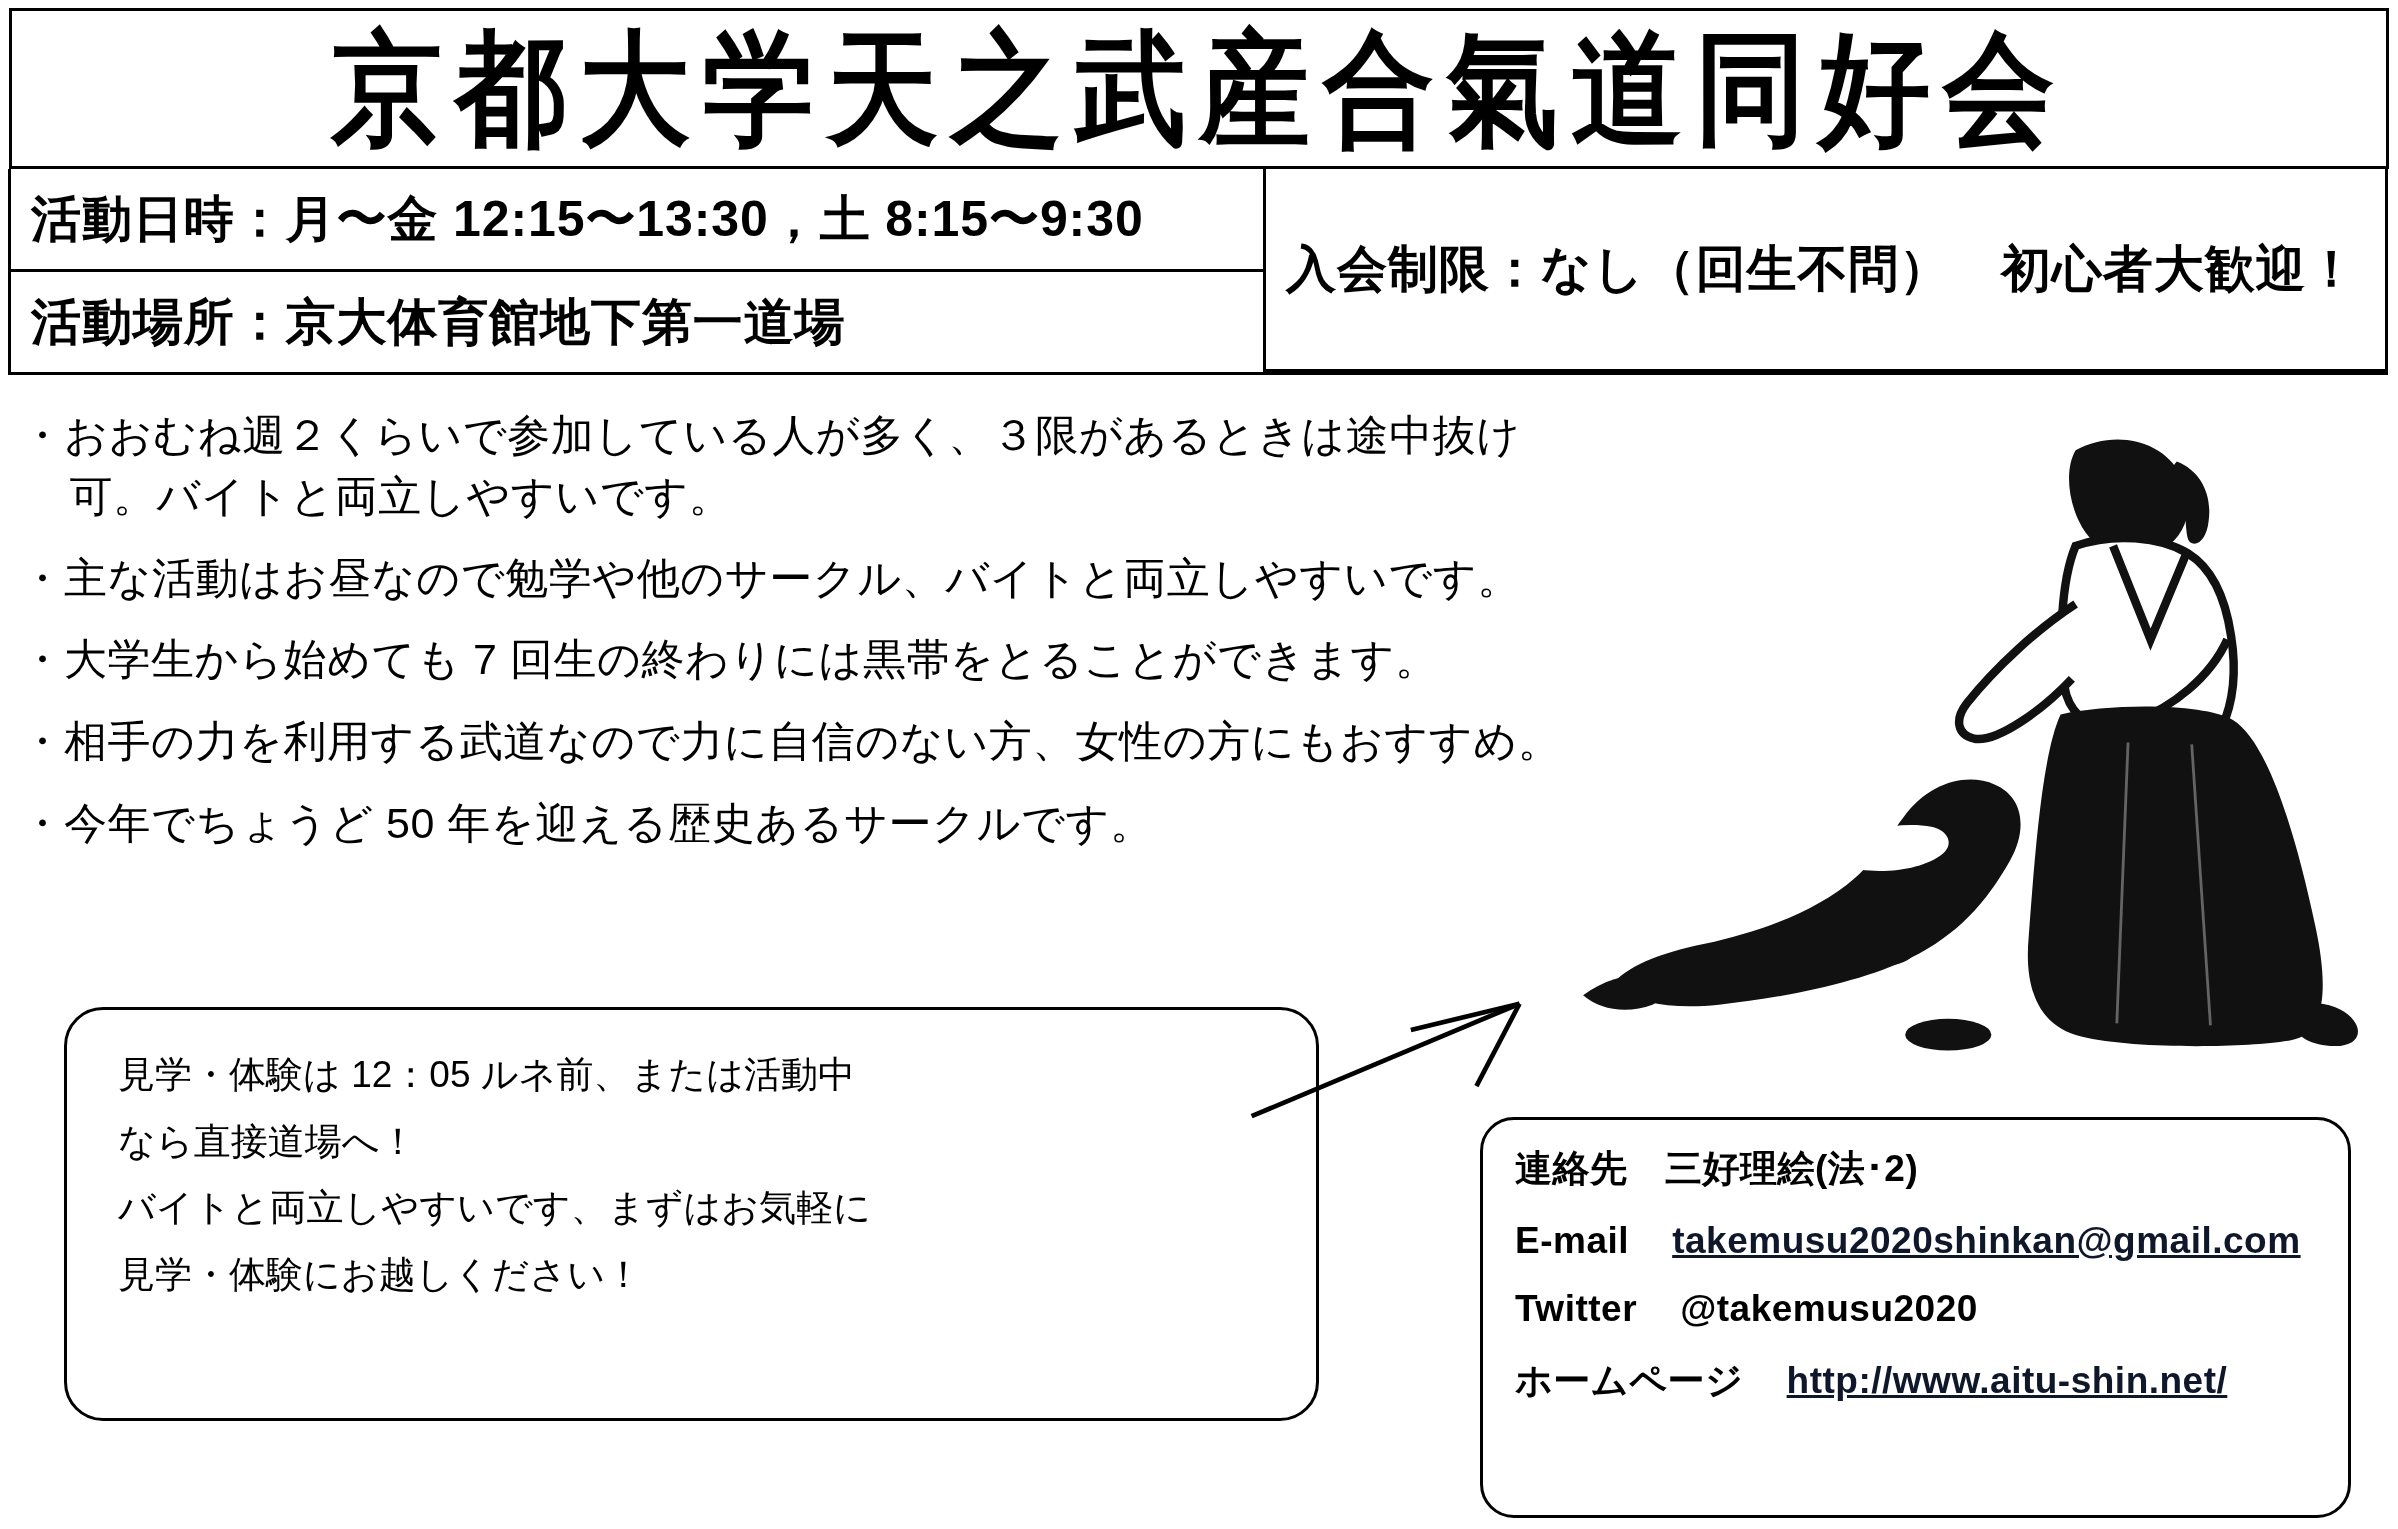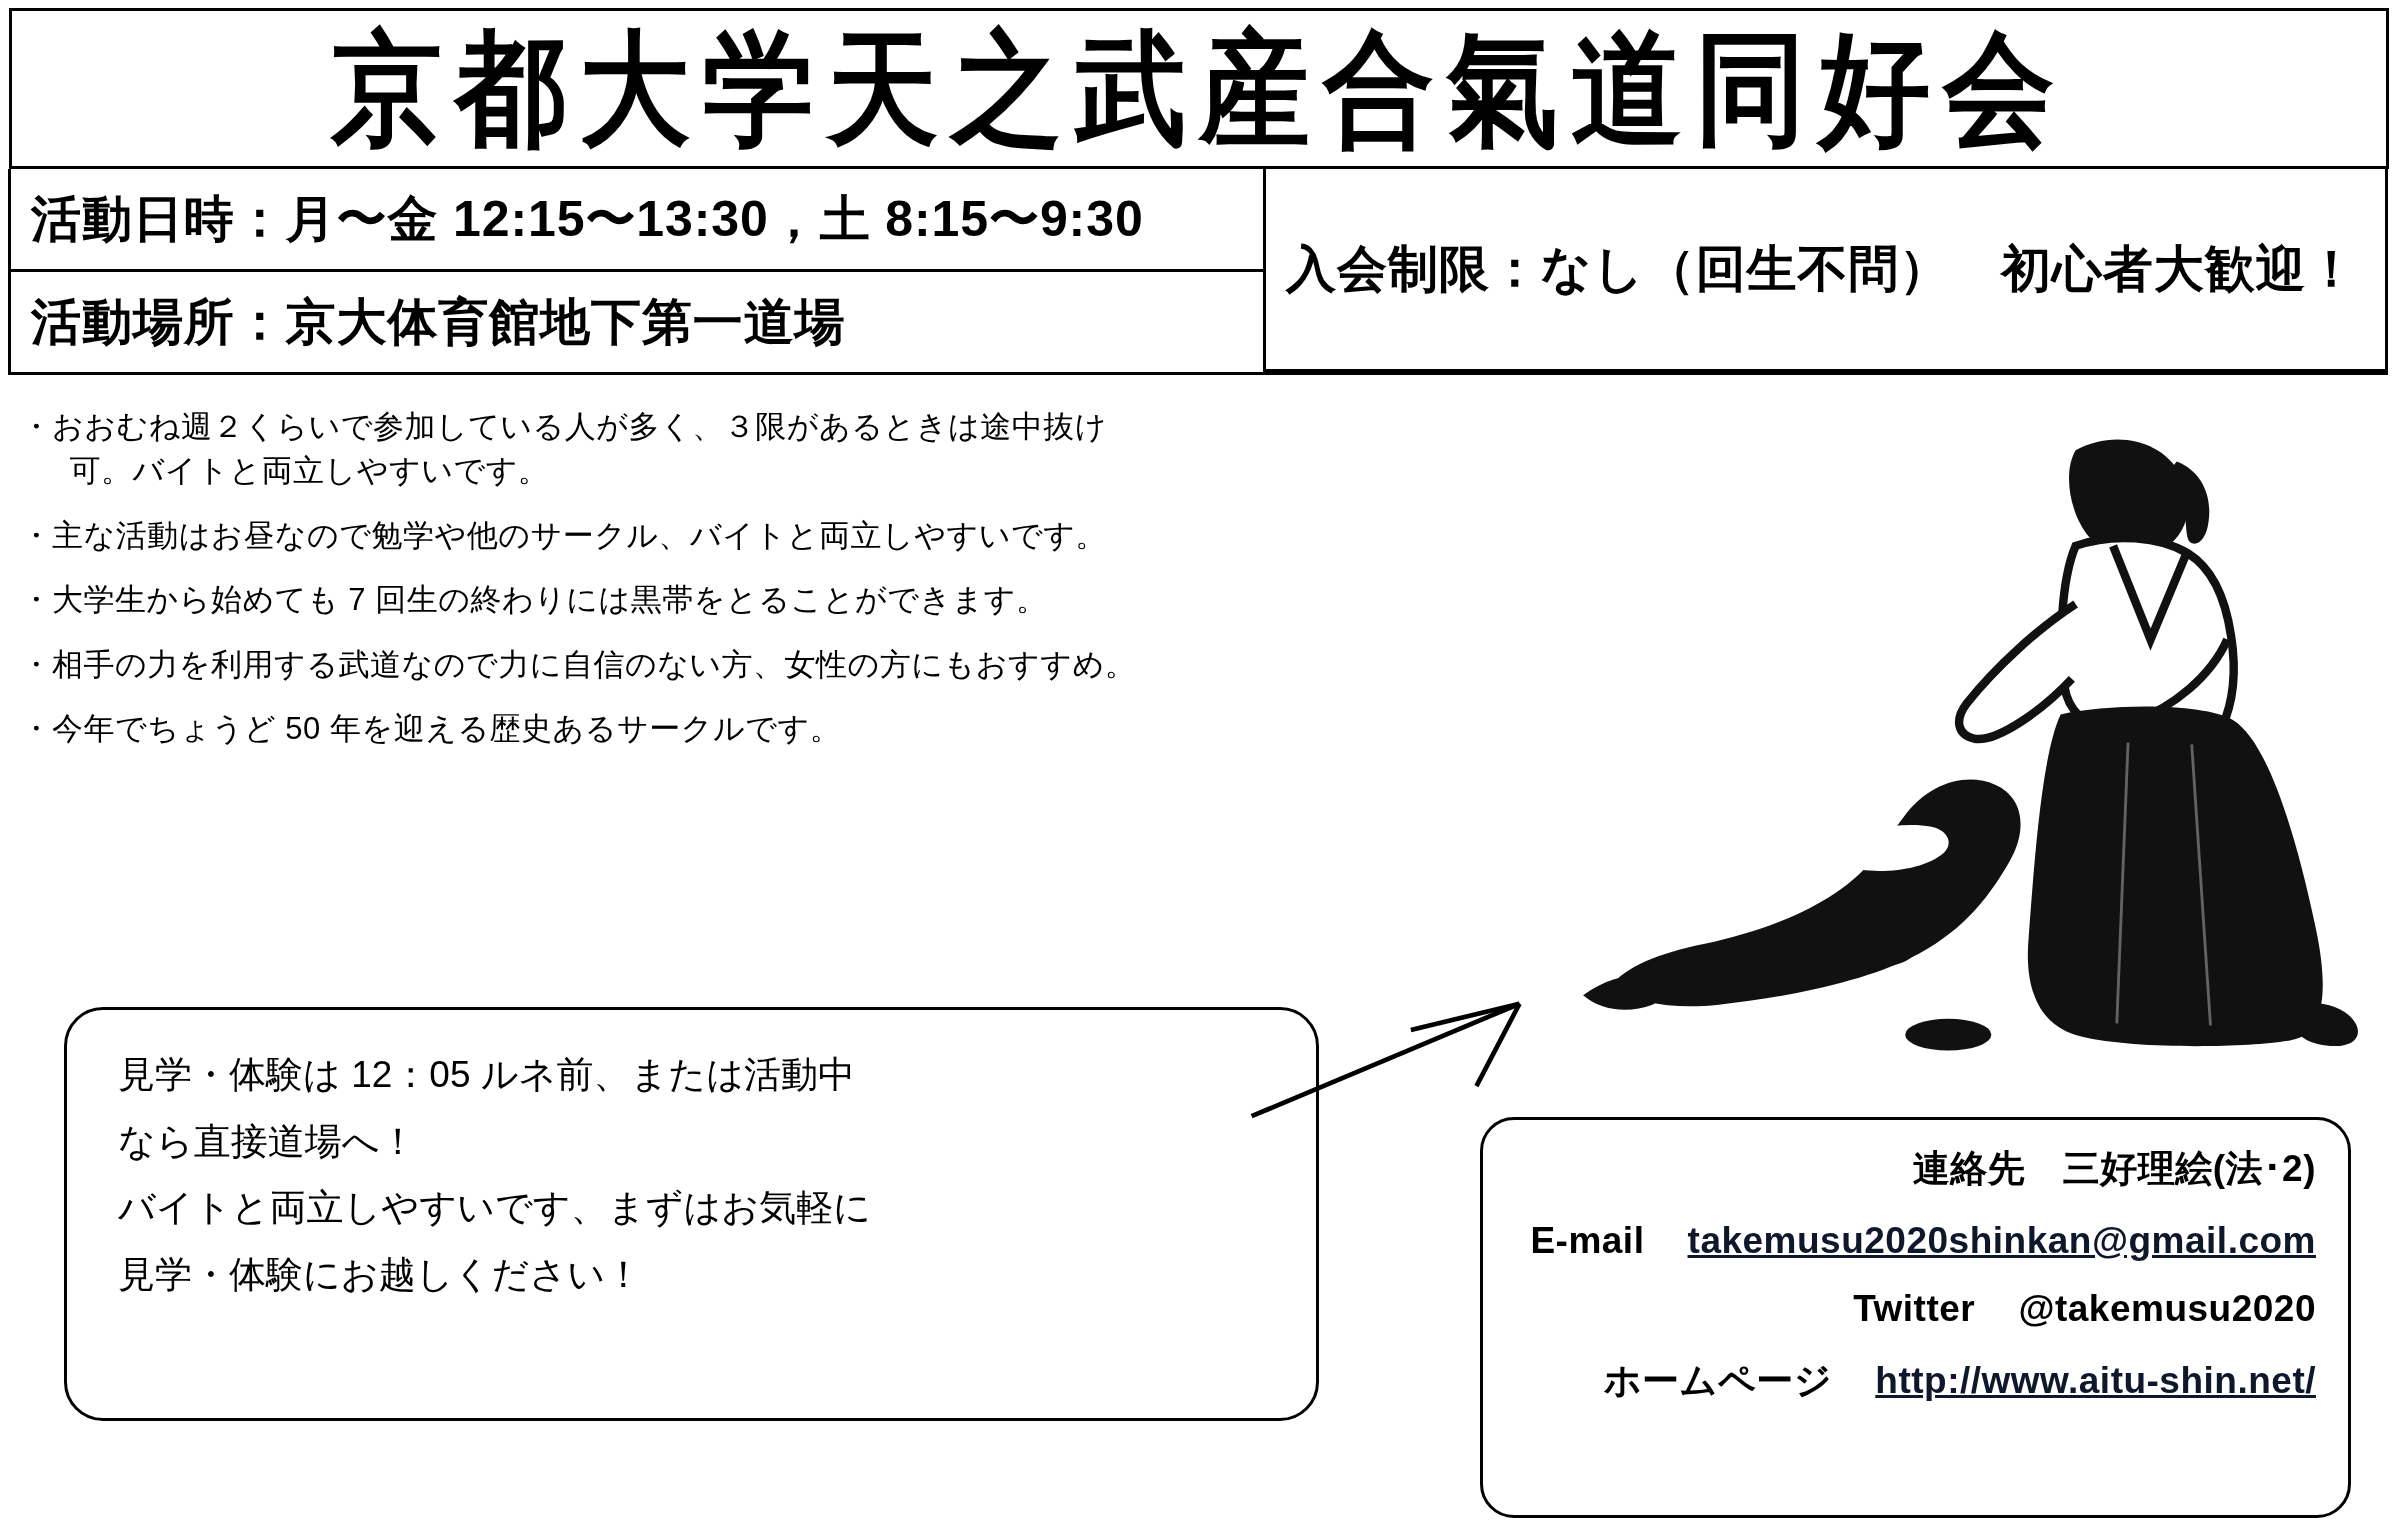--- a/index.html
+++ b/index.html
@@ -79,21 +79,21 @@
   }
 
   
   .bullets {
     position: absolute;
     left: 20.6px;
     top: 405px;
     width: 1593px;
   }
   .bullet {
-    font-size: 31px;
+    font-size: 43px;
     line-height: 1.42;
     margin-bottom: 20.6px;
     letter-spacing: 0.5px;
     white-space: nowrap;
   }
   .bullet .cont {
     display: block;
     padding-left: 49px;
     white-space: nowrap;
   }
@@ -129,21 +129,20 @@
   .contact {
     position: absolute;
     left: 1480px;
     top: 1117px;
     width: 871px;
     height: 401px;
     border: 3.7px solid #000;
     border-radius: 34px;
     box-sizing: border-box;
     padding: 24px 32px;
-    text-align: right;
   }
   .contact .row {
     font-size: 37px;
     font-weight: 700;
     margin-bottom: 26px;
     white-space: nowrap;
     letter-spacing: 0.5px;
   }
   .contact .row:last-child { margin-bottom: 0; }
   .contact .link {

